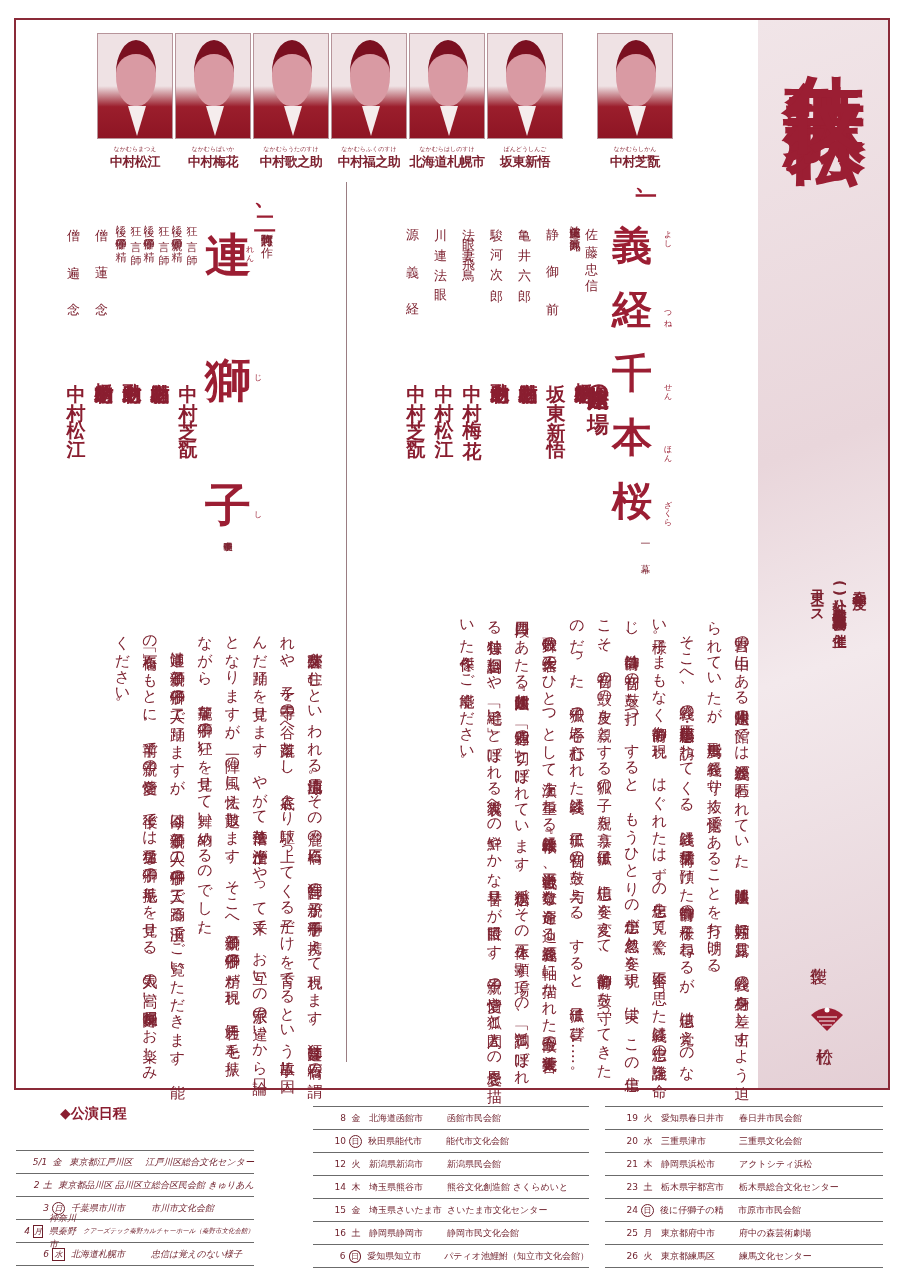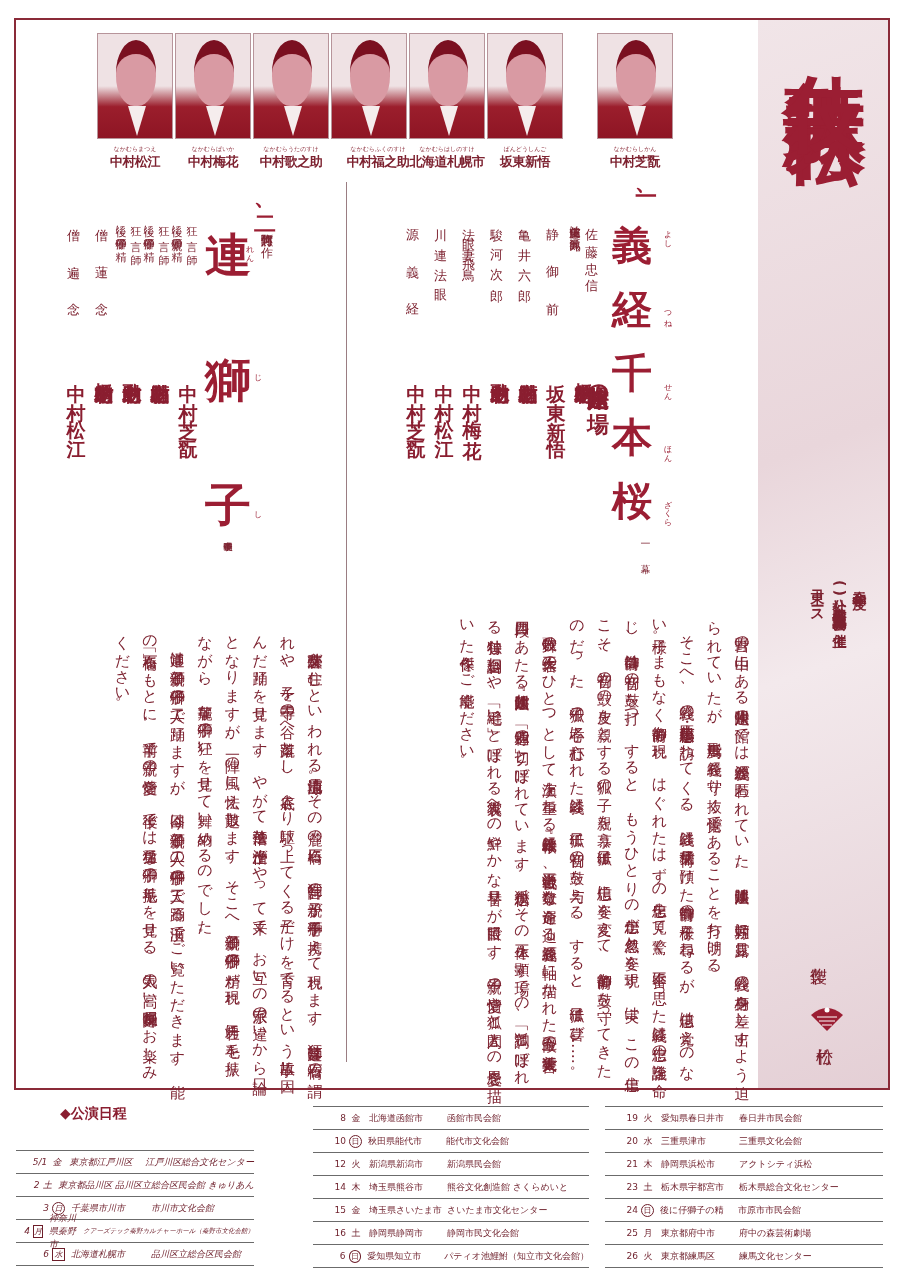--- a/index.html
+++ b/index.html
@@ -90,21 +90,21 @@
     <div class="name">中村松江</div>
   </div>
 <div class="cap" style="left:174px">
     <div class="ruby">なかむらばいか</div>
     <div class="name">中村梅花</div>
   </div>
 <div class="cap" style="left:252px">
     <div class="ruby">なかむらうたのすけ</div>
     <div class="name">中村歌之助</div>
   </div>
-<div class="cap" style="left:339px">
+<div class="cap" style="left:330px">
     <div class="ruby">なかむらふくのすけ</div>
     <div class="name">中村福之助</div>
   </div>
 <div class="cap" style="left:408px">
     <div class="ruby">なかむらはしのすけ</div>
     <div class="name">北海道札幌市</div>
   </div>
 <div class="cap" style="left:486px">
     <div class="ruby">ばんどうしんご</div>
     <div class="name">坂東新悟</div>
@@ -224,21 +224,21 @@
   <div class="sched-row">
       <span class="c-date">4</span>
       <span class="c-day box">月</span>
       <span class="c-city">神奈川県秦野市</span>
       <span class="c-venue tiny">クアーズテック秦野カルチャーホール（秦野市文化会館）</span>
     </div>
   <div class="sched-row">
       <span class="c-date">6</span>
       <span class="c-day box">水</span>
       <span class="c-city">北海道札幌市</span>
-      <span class="c-venue">品川区立総合区民会館</span>
+      <span class="c-venue">忠信は覚えのない様子</span>
     </div>
 </div>
 
 <div class="sched-col" style="left:313px;top:1106px;width:276px;">
   <div class="top-rule"></div>
   <div class="sched-row">
       <span class="c-date">8</span>
       <span class="c-day">金</span>
       <span class="c-city" style="width:78px">北海道函館市</span>
       <span class="c-venue">函館市民会館</span>

